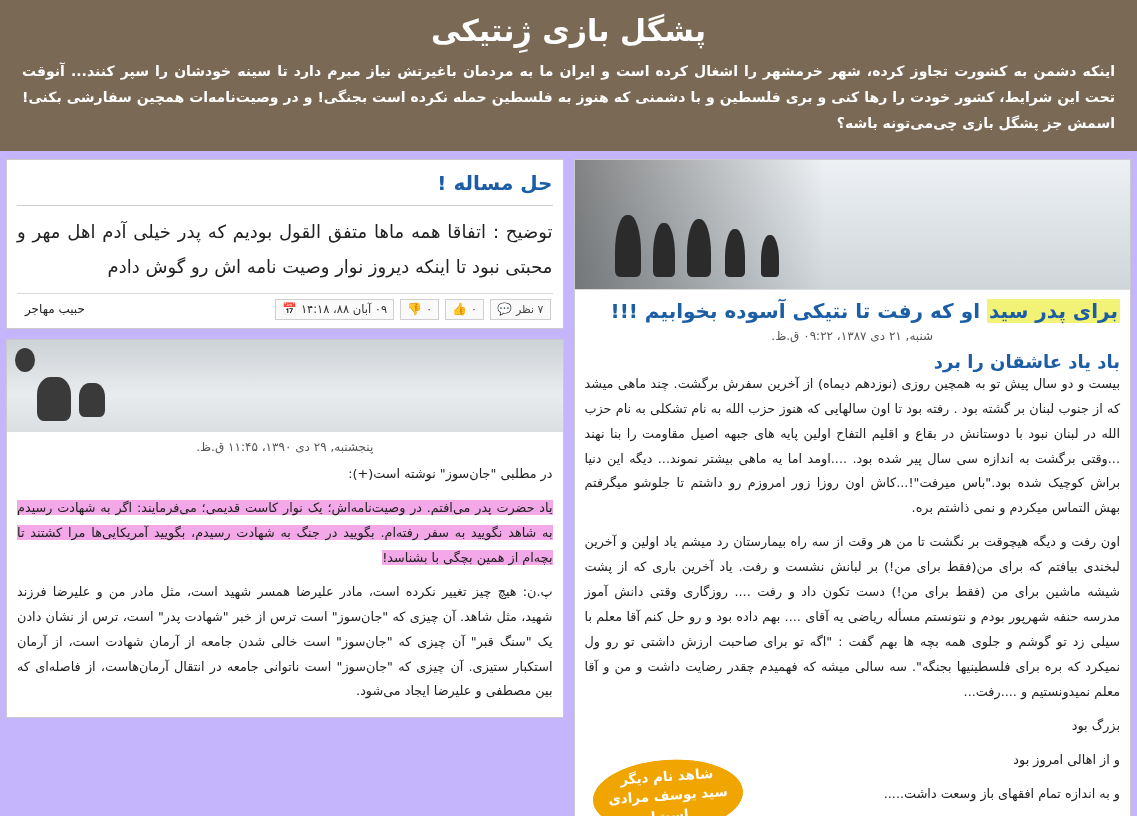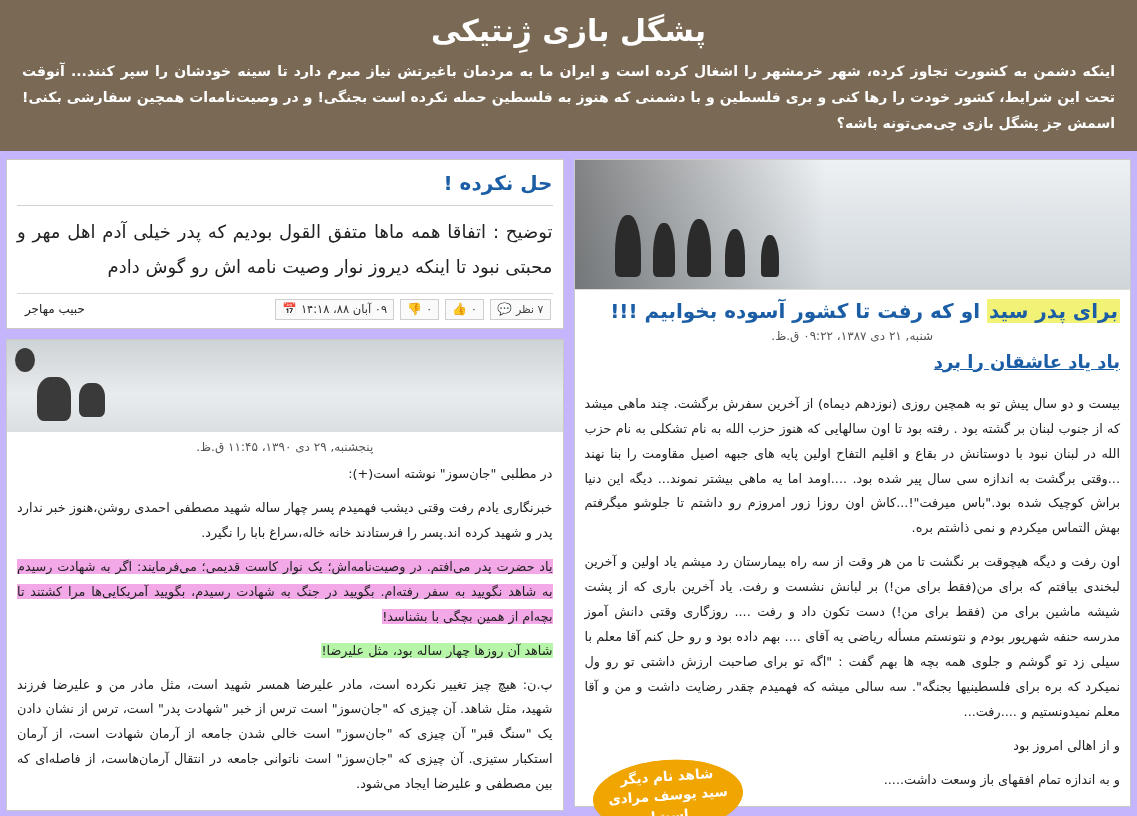--- a/index.html
+++ b/index.html
@@ -73,22 +73,21 @@
     font-size: 12px;
     color: #555;
     text-align: center;
     margin-bottom: 8px;
   }
   .post-sub {
     font-size: 18px;
     font-weight: bold;
     color: #1b5ea6;
     text-align: right;
-    margin: 8px 0 20px 0;
-    text-decoration: underline;
+    margin: 8px 0 0 0;
   }
   .post-body {
     font-size: 12.8px;
     color: #222;
     line-height: 1.95;
     text-align: justify;
     direction: rtl;
   }
   .post-body p { margin: 0 0 9px 0; }
   .hl-y  { background: #f5f57a; }
@@ -212,49 +211,50 @@
           <div class="grad-dark"></div>
           <div class="silh" style="left:40px; width:26px; height:62px;"></div>
           <div class="silh" style="left:78px; width:22px; height:54px;"></div>
           <div class="silh" style="left:112px; width:24px; height:58px;"></div>
           <div class="silh" style="left:150px; width:20px; height:48px;"></div>
           <div class="silh" style="left:186px; width:18px; height:42px;"></div>
         </div>
 
         <div class="post-title">
           <span class="hl-y">برای پدر سید</span>
-          <span>او که رفت تا کشور آسوده بخوابیم !!!</span>
+          <span>او که رفت تا نتیکی آسوده بخوابیم !!!</span>
         </div>
         <div class="post-date">شنبه, ۲۱ دی ۱۳۸۷، ۰۹:۲۲ ق.ظ.</div>
 
         <div class="post-sub">باد یاد عاشقان را برد</div>
 
         <div class="post-body">
           <p>بیست و دو سال پیش تو به همچین روزی (نوزدهم دیماه) از آخرین سفرش برگشت. چند ماهی میشد که از جنوب لبنان بر گشته بود . رفته بود تا اون سالهایی که هنوز حزب الله به نام تشکلی به نام حزب الله در لبنان نبود با دوستانش در بقاع و اقلیم التفاح اولین پایه های جبهه اصیل مقاومت را بنا نهند ...وقتی برگشت به اندازه سی سال پیر شده بود. ....اومد اما یه ماهی بیشتر نموند... دیگه این دنیا براش کوچیک شده بود."باس میرفت"!...کاش اون روزا زور امروزم رو داشتم تا جلوشو میگرفتم بهش التماس میکردم و نمی ذاشتم بره.</p>
           <p>اون رفت و دیگه هیچوقت بر نگشت تا من هر وقت از سه راه بیمارستان رد میشم یاد اولین و آخرین لبخندی بیافتم که برای من(فقط برای من!) بر لبانش نشست و رفت. یاد آخرین باری که از پشت شیشه ماشین برای من (فقط برای من!) دست تکون داد و رفت .... روزگاری وقتی دانش آموز مدرسه حنفه شهرپور بودم و نتونستم مسأله ریاضی یه آقای .... بهم داده بود و رو حل کنم آقا معلم با سیلی زد تو گوشم و جلوی همه بچه ها بهم گفت : "اگه تو برای صاحبت ارزش داشتی تو رو ول نمیکرد که بره برای فلسطینیها بجنگه". سه سالی میشه که فهمیدم چقدر رضایت داشت و من و آقا معلم نمیدونستیم و ....رفت...</p>
+          <p>بزرگ بود</p>
           <p>و از اهالی امروز بود</p>
           <p>و به اندازه تمام افقهای باز وسعت داشت.....</p>
 
         </div>
 
         <div class="stamp" style="left:18px; top:600px;">
           <div>
             <div>شاهد نام دیگر</div>
             <div>سید یوسف مرادی است!</div>
           </div>
         </div>
 
       </div>
 
     </div>
 
     <div class="col col-left">
 
       <div class="post">
-        <div class="post-title">حل نکرده !</div>
+        <div class="post-title">حل مساله !</div>
 
         <div class="post-body">
           <hr class="divider">
           <p class="note-small">توضیح : اتفاقا همه ماها متفق القول بودیم که پدر خیلی آدم اهل مهر و محبتی نبود تا اینکه دیروز نوار وصیت نامه اش رو گوش دادم</p>
         </div>
 
         <div class="post-footer">
           <div class="author">حبیب مهاجر</div>
           <div class="meta-group">
             <div class="meta-box">
@@ -281,27 +281,23 @@
         <div class="photo-side">
           <div class="blob" style="left:30px; bottom:10px; width:34px; height:44px; border-radius:40% 40% 20% 20%;"></div>
           <div class="blob" style="left:72px; bottom:14px; width:26px; height:34px; border-radius:40% 40% 20% 20%;"></div>
           <div class="blob" style="left:8px; top:8px; width:20px; height:24px; border-radius:50%;"></div>
         </div>
 
         <div class="post-date">پنجشنبه, ۲۹ دی ۱۳۹۰، ۱۱:۴۵ ق.ظ.</div>
 
         <div class="post-body">
           <p>در مطلبی "جان‌سوز" نوشته است(+):</p>
-          <p>خبرنگاری یادم رفت وقتی دیشب فهمیدم پسر چهار ساله شهید مصطفی احمدی روشن،هنوز خبر ندارد پدر و شهید کرده اند.پسر را فرستادند خانه خاله،سراغ بابا را نگیرد.</p>
           <p>
             <span class="hl-p">یاد حضرت پدر می‌افتم. در وصیت‌نامه‌اش؛ یک نوار کاست قدیمی؛ می‌فرمایند: اگر به شهادت رسیدم به شاهد نگویید به سفر رفته‌ام. بگویید در جنگ به شهادت رسیدم، بگویید آمریکایی‌ها مرا کشتند تا بچه‌ام از همین بچگی با بشناسد!</span>
           </p>
-          <p>
-            <span class="hl-g">شاهد آن روزها چهار ساله بود، مثل علیرضا!</span>
-          </p>
           <p>پ.ن: هیچ چیز تغییر نکرده است، مادر علیرضا همسر شهید است، مثل مادر من و علیرضا فرزند شهید، مثل شاهد. آن چیزی که "جان‌سوز" است ترس از خبر "شهادت پدر" است، ترس از نشان دادن یک "سنگ قبر" آن چیزی که "جان‌سوز" است خالی شدن جامعه از آرمان شهادت است، از آرمان استکبار ستیزی. آن چیزی که "جان‌سوز" است ناتوانی جامعه در انتقال آرمان‌هاست، از فاصله‌ای که بین مصطفی و علیرضا ایجاد می‌شود.</p>
         </div>
 
       </div>
 
     </div>
   </div>
 </div>
 
 </body></html>

